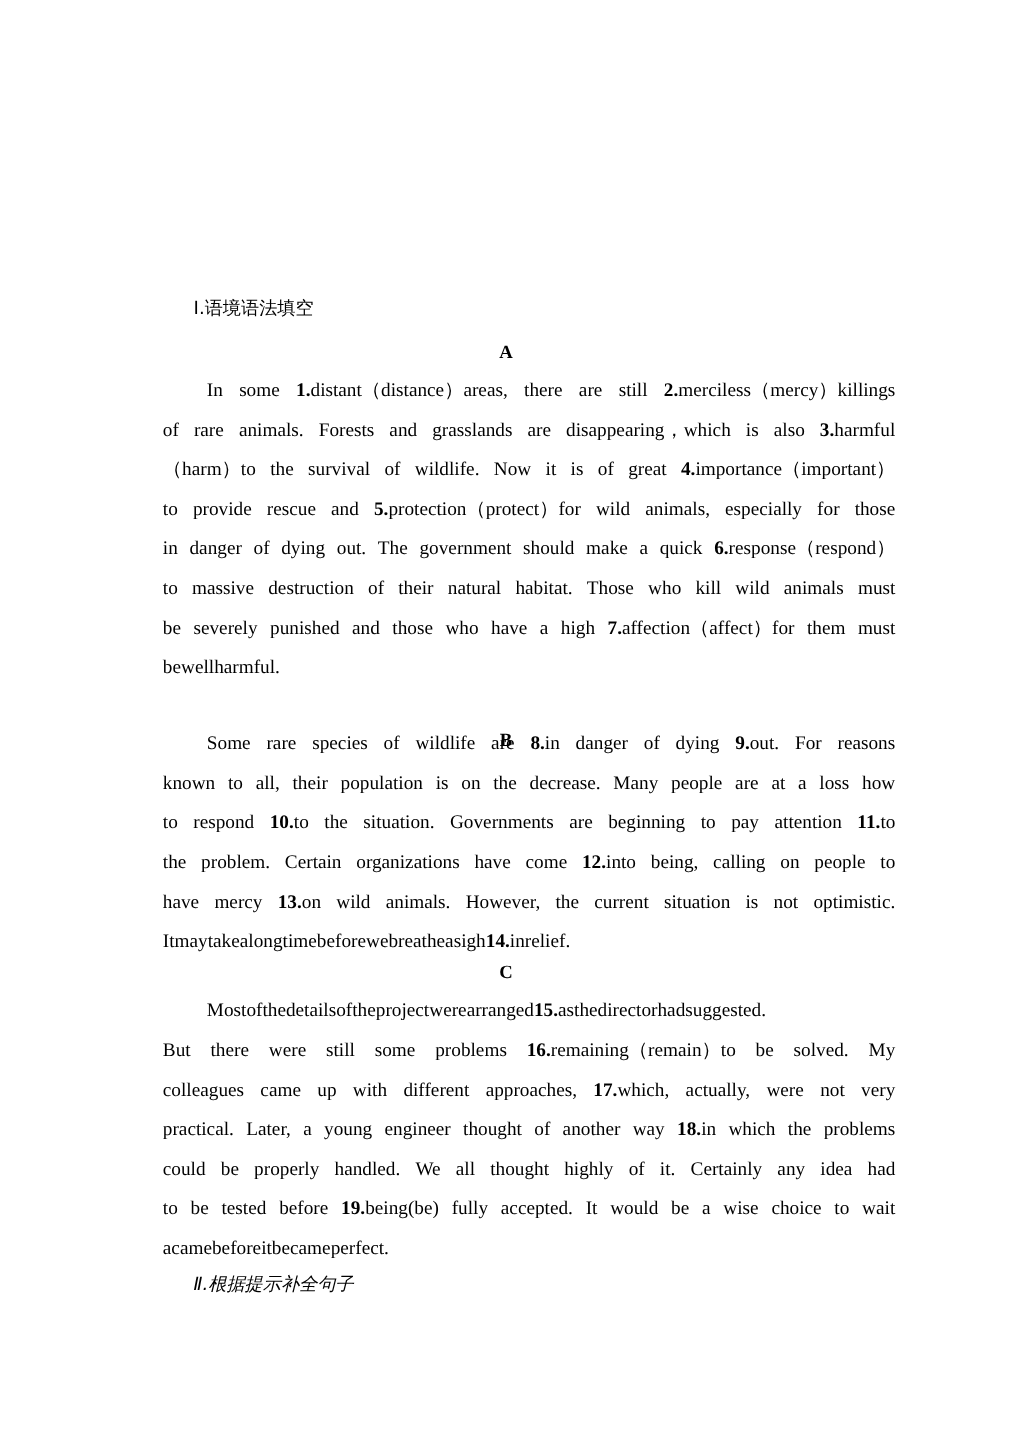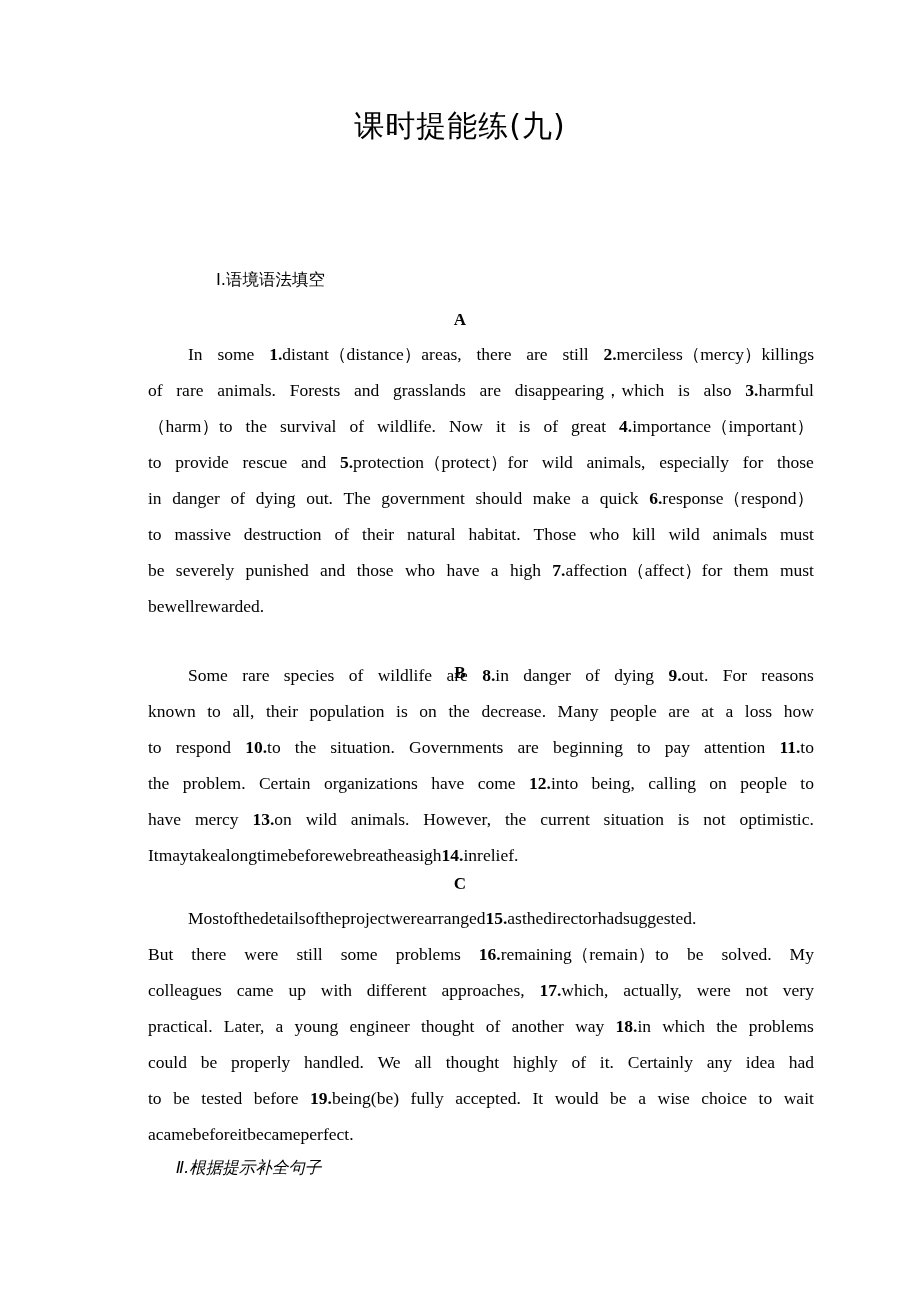--- a/index.html
+++ b/index.html
@@ -60,21 +60,21 @@
   }
 
   .section-heading {
     position: absolute;
     left: 176px;
     font-family: "DejaVu Sans", "Liberation Sans", sans-serif;
     font-size: 16.5px;
     line-height: 1.2;
     white-space: pre;
   }
-  #heading-1 { top: 270px; margin-left: 40px; }
+  #heading-1 { top: 270px; }
   #heading-2 { top: 1158px; font-style: italic; }
 
   .part-label {
     position: absolute;
     left: 0; right: 0;
     text-align: center;
     font-family: "Liberation Serif", "DejaVu Serif", serif;
     font-size: 17px;
     font-weight: bold;
     line-height: 1.2;
@@ -119,36 +119,35 @@
   }
   .ans {
     text-underline-offset: 2px;
   }
 </style>
 </head>
 <body>
 
 <div class="page">
 
-  <div class="doc-title">课时提能练(九)</div>
 
 
 
   <div class="section-heading" id="heading-1">Ⅰ.语境语法填空</div>
 
   <div class="part-label" id="part-a-label">A</div>
   <div class="para" id="para-a">
       <div class="line justify"><span class="seg"><span class="indent"></span><span>In</span></span><span class="seg"><span>some</span></span><span class="seg"><span class="num">1.</span><span class="ans">distant</span><span>（distance）areas,</span></span><span class="seg"><span>there</span></span><span class="seg"><span>are</span></span><span class="seg"><span>still</span></span><span class="seg"><span class="num">2.</span><span class="ans">merciless</span><span>（mercy）killings</span></span></div>
       <div class="line justify"><span class="seg"><span>of</span></span><span class="seg"><span>rare</span></span><span class="seg"><span>animals.</span></span><span class="seg"><span>Forests</span></span><span class="seg"><span>and</span></span><span class="seg"><span>grasslands</span></span><span class="seg"><span>are</span></span><span class="seg"><span>disappearing，which</span></span><span class="seg"><span>is</span></span><span class="seg"><span>also</span></span><span class="seg"><span class="num">3.</span><span class="ans">harmful</span></span></div>
       <div class="line justify"><span class="seg"><span>（harm）to</span></span><span class="seg"><span>the</span></span><span class="seg"><span>survival</span></span><span class="seg"><span>of</span></span><span class="seg"><span>wildlife.</span></span><span class="seg"><span>Now</span></span><span class="seg"><span>it</span></span><span class="seg"><span>is</span></span><span class="seg"><span>of</span></span><span class="seg"><span>great</span></span><span class="seg"><span class="num">4.</span><span class="ans">importance</span><span>（important）</span></span></div>
       <div class="line justify"><span class="seg"><span>to</span></span><span class="seg"><span>provide</span></span><span class="seg"><span>rescue</span></span><span class="seg"><span>and</span></span><span class="seg"><span class="num">5.</span><span class="ans">protection</span><span>（protect）for</span></span><span class="seg"><span>wild</span></span><span class="seg"><span>animals,</span></span><span class="seg"><span>especially</span></span><span class="seg"><span>for</span></span><span class="seg"><span>those</span></span></div>
       <div class="line justify"><span class="seg"><span>in</span></span><span class="seg"><span>danger</span></span><span class="seg"><span>of</span></span><span class="seg"><span>dying</span></span><span class="seg"><span>out.</span></span><span class="seg"><span>The</span></span><span class="seg"><span>government</span></span><span class="seg"><span>should</span></span><span class="seg"><span>make</span></span><span class="seg"><span>a</span></span><span class="seg"><span>quick</span></span><span class="seg"><span class="num">6.</span><span class="ans">response</span><span>（respond）</span></span></div>
       <div class="line justify"><span class="seg"><span>to</span></span><span class="seg"><span>massive</span></span><span class="seg"><span>destruction</span></span><span class="seg"><span>of</span></span><span class="seg"><span>their</span></span><span class="seg"><span>natural</span></span><span class="seg"><span>habitat.</span></span><span class="seg"><span>Those</span></span><span class="seg"><span>who</span></span><span class="seg"><span>kill</span></span><span class="seg"><span>wild</span></span><span class="seg"><span>animals</span></span><span class="seg"><span>must</span></span></div>
       <div class="line justify"><span class="seg"><span>be</span></span><span class="seg"><span>severely</span></span><span class="seg"><span>punished</span></span><span class="seg"><span>and</span></span><span class="seg"><span>those</span></span><span class="seg"><span>who</span></span><span class="seg"><span>have</span></span><span class="seg"><span>a</span></span><span class="seg"><span>high</span></span><span class="seg"><span class="num">7.</span><span class="ans">affection</span><span>（affect）for</span></span><span class="seg"><span>them</span></span><span class="seg"><span>must</span></span></div>
-      <div class="line flush"><span class="seg"><span>be</span></span><span class="seg"><span>well</span></span><span class="seg"><span>rewarded.</span></span></div>
+      <div class="line flush"><span class="seg"><span>be</span></span><span class="seg"><span>well</span></span><span class="seg"><span>harmful.</span></span></div>
     </div>
 
   <div class="part-label" id="part-b-label">B</div>
   <div class="para" id="para-b">
       <div class="line justify"><span class="seg"><span class="indent"></span><span>Some</span></span><span class="seg"><span>rare</span></span><span class="seg"><span>species</span></span><span class="seg"><span>of</span></span><span class="seg"><span>wildlife</span></span><span class="seg"><span>are</span></span><span class="seg"><span class="num">8.</span><span class="ans">in</span></span><span class="seg"><span>danger</span></span><span class="seg"><span>of</span></span><span class="seg"><span>dying</span></span><span class="seg"><span class="num">9.</span><span class="ans">out</span><span>.</span></span><span class="seg"><span>For</span></span><span class="seg"><span>reasons</span></span></div>
       <div class="line justify"><span class="seg"><span>known</span></span><span class="seg"><span>to</span></span><span class="seg"><span>all,</span></span><span class="seg"><span>their</span></span><span class="seg"><span>population</span></span><span class="seg"><span>is</span></span><span class="seg"><span>on</span></span><span class="seg"><span>the</span></span><span class="seg"><span>decrease.</span></span><span class="seg"><span>Many</span></span><span class="seg"><span>people</span></span><span class="seg"><span>are</span></span><span class="seg"><span>at</span></span><span class="seg"><span>a</span></span><span class="seg"><span>loss</span></span><span class="seg"><span>how</span></span></div>
       <div class="line justify"><span class="seg"><span>to</span></span><span class="seg"><span>respond</span></span><span class="seg"><span class="num">10.</span><span class="ans">to</span></span><span class="seg"><span>the</span></span><span class="seg"><span>situation.</span></span><span class="seg"><span>Governments</span></span><span class="seg"><span>are</span></span><span class="seg"><span>beginning</span></span><span class="seg"><span>to</span></span><span class="seg"><span>pay</span></span><span class="seg"><span>attention</span></span><span class="seg"><span class="num">11.</span><span class="ans">to</span></span></div>
       <div class="line justify"><span class="seg"><span>the</span></span><span class="seg"><span>problem.</span></span><span class="seg"><span>Certain</span></span><span class="seg"><span>organizations</span></span><span class="seg"><span>have</span></span><span class="seg"><span>come</span></span><span class="seg"><span class="num">12.</span><span class="ans">into</span></span><span class="seg"><span>being,</span></span><span class="seg"><span>calling</span></span><span class="seg"><span>on</span></span><span class="seg"><span>people</span></span><span class="seg"><span>to</span></span></div>
       <div class="line justify"><span class="seg"><span>have</span></span><span class="seg"><span>mercy</span></span><span class="seg"><span class="num">13.</span><span class="ans">on</span></span><span class="seg"><span>wild</span></span><span class="seg"><span>animals.</span></span><span class="seg"><span>However,</span></span><span class="seg"><span>the</span></span><span class="seg"><span>current</span></span><span class="seg"><span>situation</span></span><span class="seg"><span>is</span></span><span class="seg"><span>not</span></span><span class="seg"><span>optimistic.</span></span></div>
       <div class="line flush"><span class="seg"><span>It</span></span><span class="seg"><span>may</span></span><span class="seg"><span>take</span></span><span class="seg"><span>a</span></span><span class="seg"><span>long</span></span><span class="seg"><span>time</span></span><span class="seg"><span>before</span></span><span class="seg"><span>we</span></span><span class="seg"><span>breathe</span></span><span class="seg"><span>a</span></span><span class="seg"><span>sigh</span></span><span class="seg"><span class="num">14.</span><span class="ans">in</span></span><span class="seg"><span>relief.</span></span></div>

